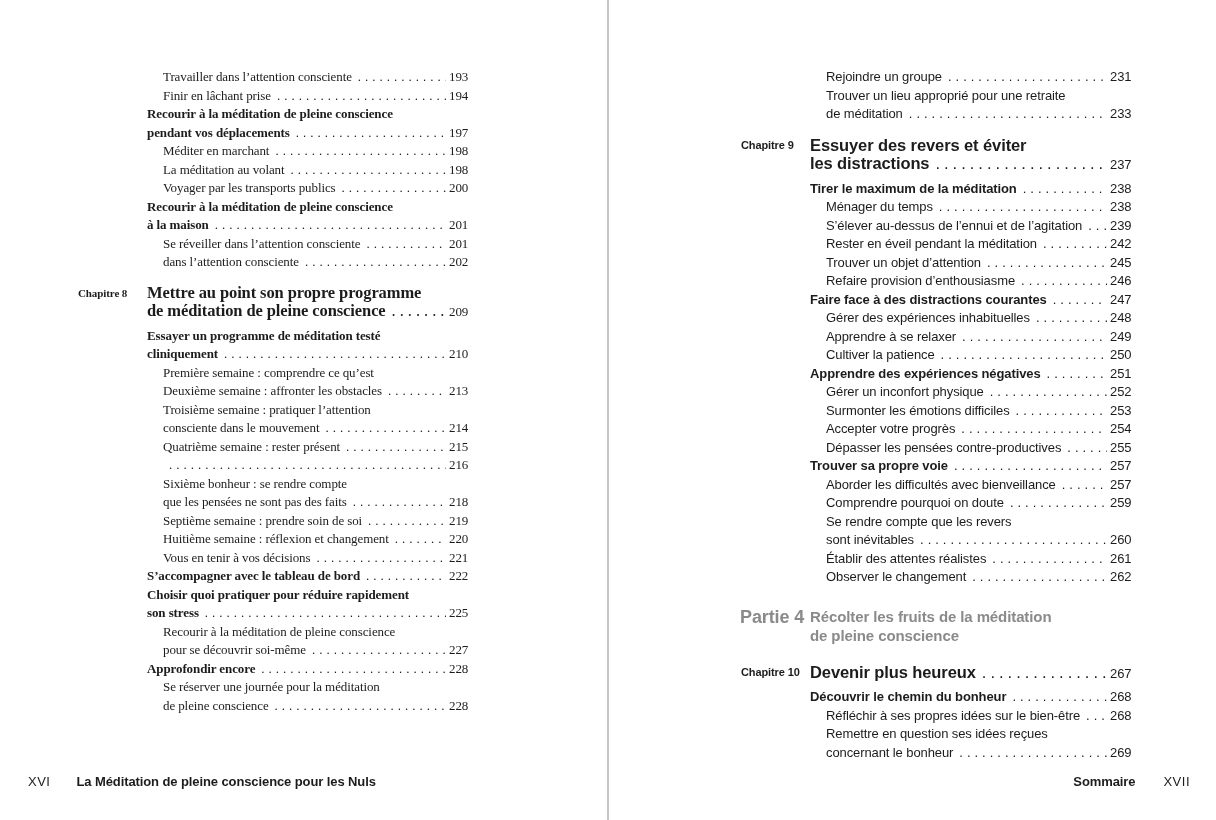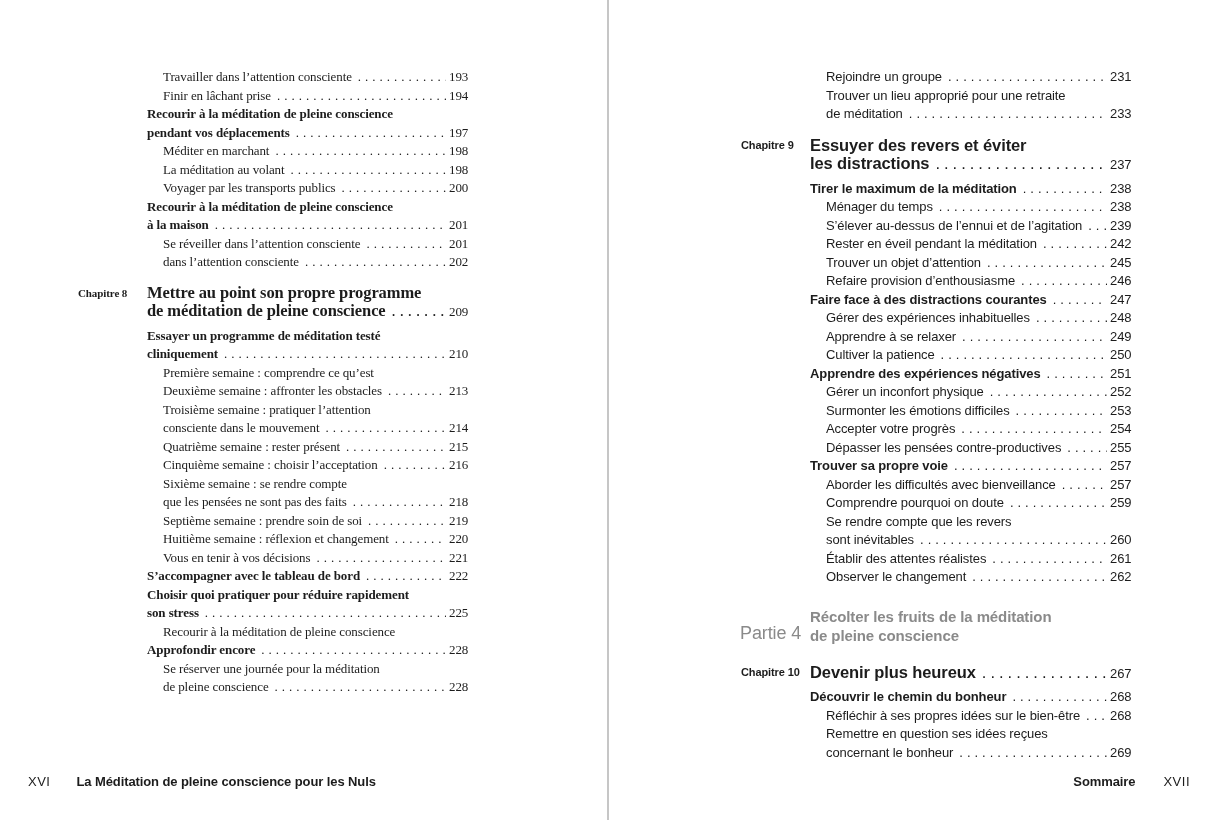--- a/index.html
+++ b/index.html
@@ -45,22 +45,22 @@
 
   .chapter { position: relative; margin-top: 12px; margin-bottom: 5px; }
   .chapter .line { font-size: 16.5px; font-weight: 700; }
   .ch-label {
     position: absolute; left: -69px; top: 3.5px;
     font-size: 11px; font-weight: 700;
   }
   .part { position: relative; margin-top: 20px; margin-bottom: 17px; }
   .part .line { font-size: 15px; line-height: 19.5px; font-weight: 700; }
   .part-label {
-    position: absolute; left: -70px; top: 16px;
-    font-size: 18px; font-weight: 400;
+    position: absolute; left: -70px; top: 0;
+    font-size: 18px; font-weight: 700;
   }
 
   .footer { position: absolute; top: 774px; font-size: 13px; }
   .footer .folio { font-weight: 400; letter-spacing: 0.5px; }
   .footer .ftitle { font-weight: 700; }
   .footer-left { left: 28px; }
   .footer-left .folio { margin-right: 26px; }
   .footer-right { right: 26px; text-align: right; }
   .footer-right .folio { margin-left: 28px; }
 </style>
@@ -185,28 +185,27 @@
       </div>
       <div class="entry lvl2">
         <div class="line">
           <span class="txt">Quatrième semaine : rester présent</span>
           <span class="leader"></span>
           <span class="pg">215</span>
         </div>
       </div>
       <div class="entry lvl2">
         <div class="line">
-          <span class="txt">Cinquième semaine : choisir l’acceptation</span>
           <span class="leader"></span>
           <span class="pg">216</span>
         </div>
       </div>
       <div class="entry lvl2">
         <div class="line">
-          <span class="txt">Sixième semaine : se rendre compte</span>
+          <span class="txt">Sixième bonheur : se rendre compte</span>
         </div>
         <div class="line">
           <span class="txt">que les pensées ne sont pas des faits</span>
           <span class="leader"></span>
           <span class="pg">218</span>
         </div>
       </div>
       <div class="entry lvl2">
         <div class="line">
           <span class="txt">Septième semaine : prendre soin de soi</span>
@@ -241,20 +240,25 @@
         </div>
         <div class="line">
           <span class="txt">son stress</span>
           <span class="leader"></span>
           <span class="pg">225</span>
         </div>
       </div>
       <div class="entry lvl2">
         <div class="line">
           <span class="txt">Recourir à la méditation de pleine conscience</span>
+        </div>
+        <div class="line">
+          <span class="txt">pour se découvrir soi-même</span>
+          <span class="leader"></span>
+          <span class="pg">227</span>
         </div>
       </div>
       <div class="entry lvl1">
         <div class="line">
           <span class="txt">Approfondir encore</span>
           <span class="leader"></span>
           <span class="pg">228</span>
         </div>
       </div>
       <div class="entry lvl2">

